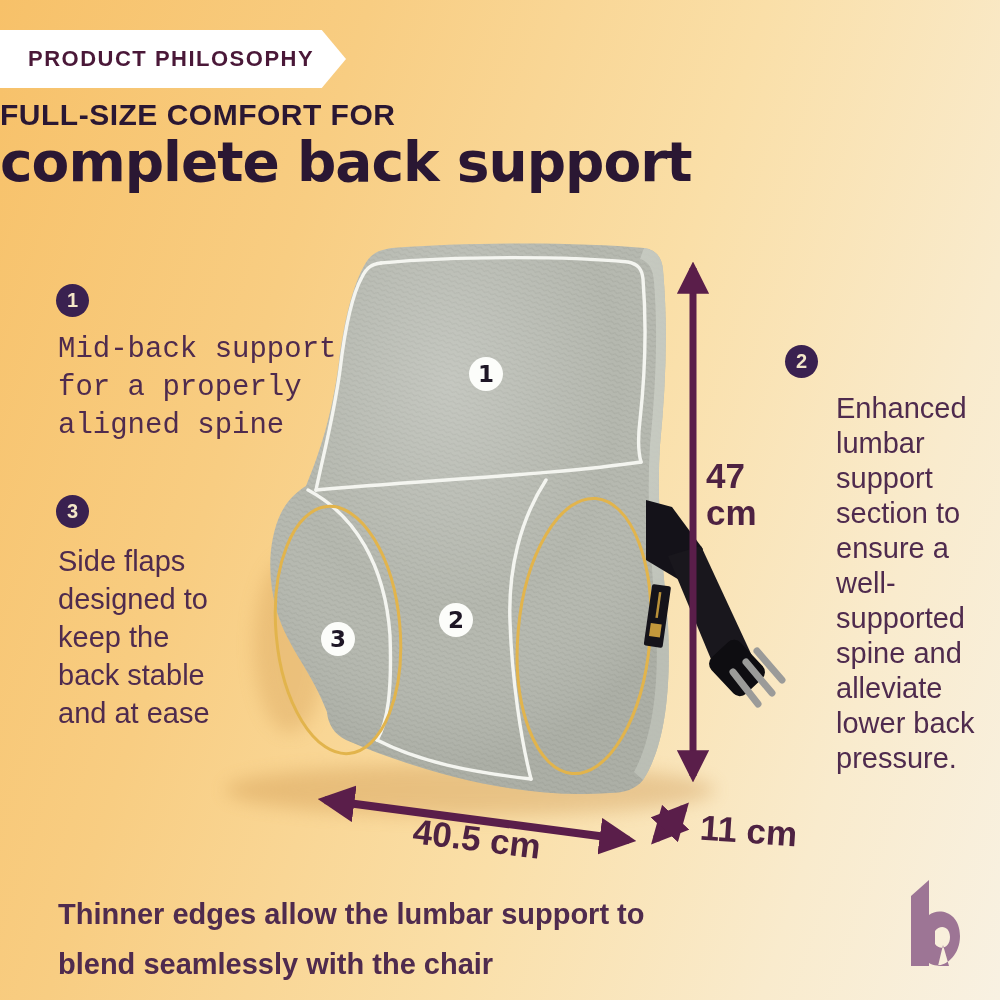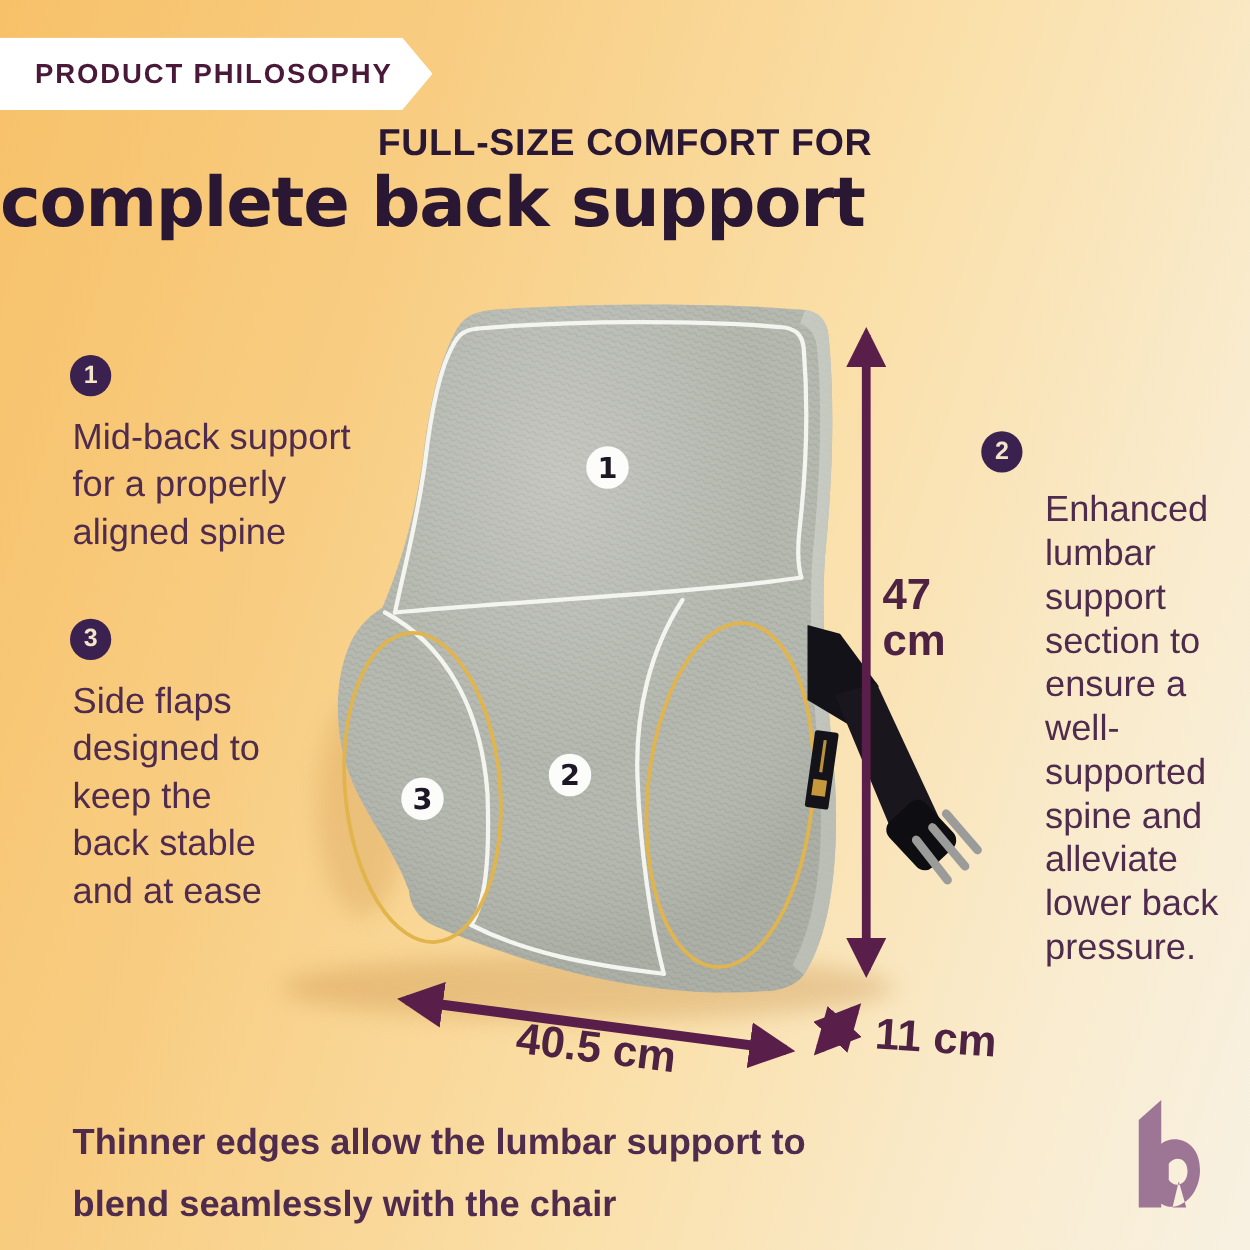--- a/index.html
+++ b/index.html
@@ -33,21 +33,21 @@
   }
   .ribbon-label{
     padding-left:28px;
     font-size:22px;font-weight:700;letter-spacing:1.5px;
     color:var(--ribbon-text);
     white-space:nowrap;
     text-align:right;
   }
   
   .subheading{
-    left:0;top:98px;width:1000px;text-align:center;
+    left:0;top:98px;width:1000px;text-align:left;
     font-size:30px;font-weight:700;letter-spacing:.5px;
     color:var(--heading);
   }
   .mainheading{
     left:0;top:130px;width:1000px;text-align:left;
     font-family:"DejaVu Sans","Liberation Sans",sans-serif;
     font-size:55px;font-weight:800;letter-spacing:-1px;
     color:var(--heading);
   }
   
@@ -56,21 +56,21 @@
     background:var(--badge);
     display:flex;align-items:center;justify-content:center;
     font-size:20px;font-weight:700;color:var(--badge-num);
   }
   .callout-text{
     font-size:29px;font-weight:500;color:var(--body);
     white-space:pre-line;line-height:38px;
   }
   .callout-text.tight{line-height:35px;margin-left:48px;}
   #badge1{left:56px;top:284px;}
-  #text1{left:58px;top:331px;width:300px;}
+  #text1{left:58px;top:331px;width:300px;font-family:Liberation Mono, monospace;}
   #badge3{left:56px;top:495px;}
   #text3{left:58px;top:542px;width:240px;}
   #badge2{left:785px;top:345px;}
   #text2{left:788px;top:391px;width:200px;}
   
   .dim-label{
     font-size:35px;font-weight:700;color:#4e2242;
     white-space:pre-line;line-height:37px;
   }
   #dim-height{left:706px;top:457px;}

